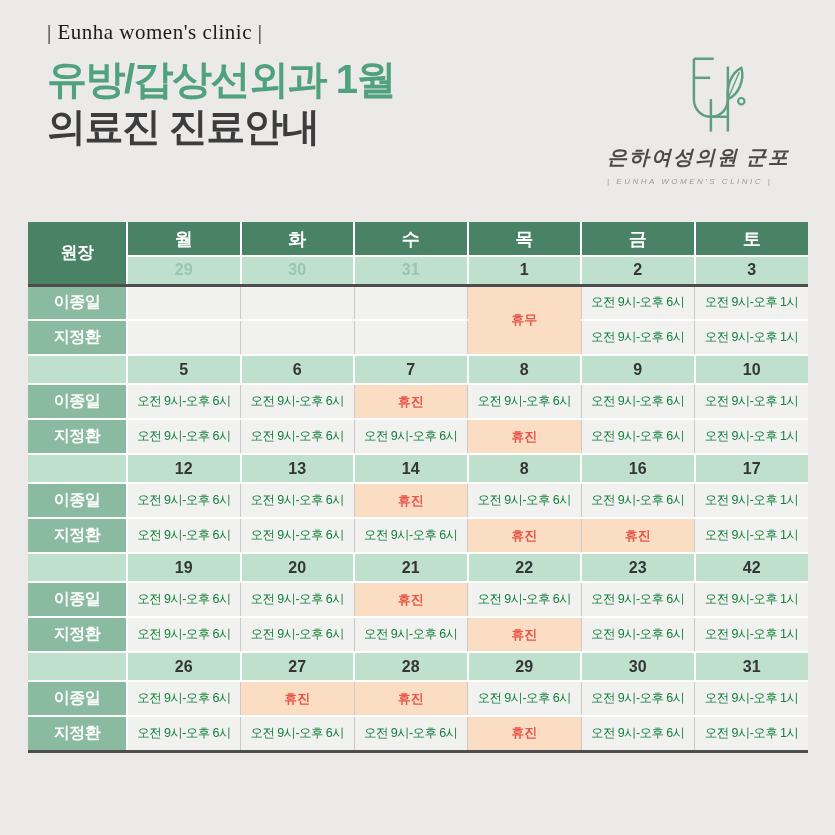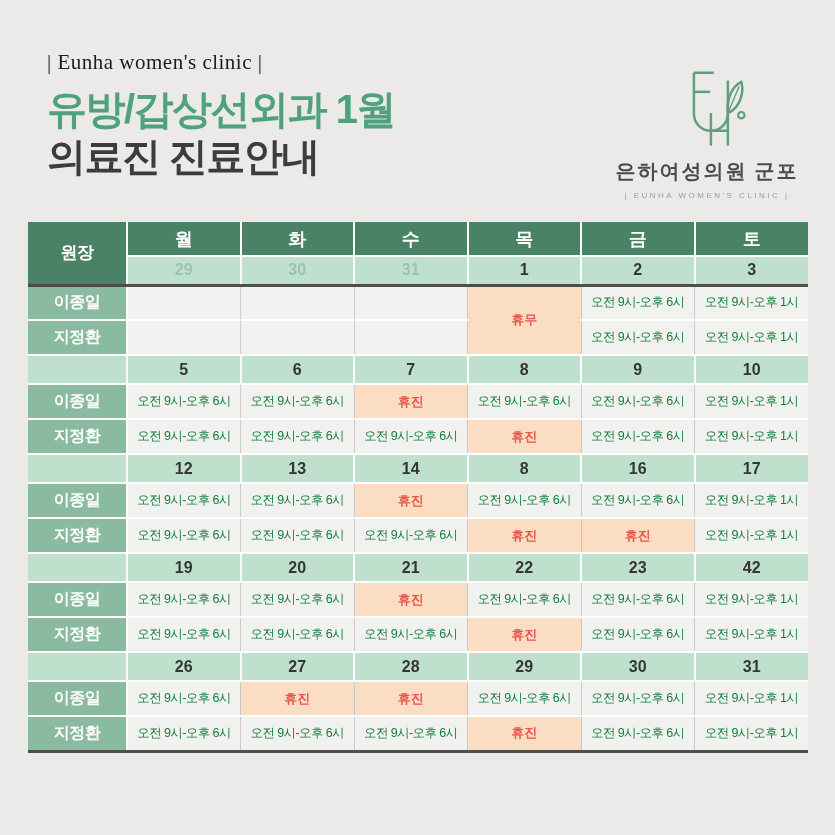--- a/index.html
+++ b/index.html
@@ -4,34 +4,34 @@
 <style>
   * { box-sizing: border-box; }
   html,body { margin:0; padding:0; }
   body {
     width:835px; height:835px;
     background:#ebeae8;
     font-family:"Liberation Sans", sans-serif;
     overflow:hidden;
     position:relative;
   }
-  .header { position:relative; padding:50px 28px 0 47px; height:172px; }
+  .header { position:relative; padding:20px 28px 0 47px; height:172px; }
   .tagline {
     font-family:"Liberation Serif", serif;
     font-size:21px; color:#1c1c1c; letter-spacing:0.5px;
   }
   .title-green {
     margin:12px 0 0; font-size:40px; line-height:1.1;
     font-weight:800; color:#50a17d; letter-spacing:-1.5px;
   }
   .title-dark {
     margin:5px 0 0; font-size:39px; line-height:1.1;
     font-weight:600; color:#3c3c3c; letter-spacing:-1.5px;
   }
-  .logo { position:absolute; top:60px; right:28px; width:200px; text-align:center; }
+  .logo { position:absolute; top:46px; right:28px; width:200px; text-align:left;font-style:italic; }
   .logo-mark { width:96px; height:92px; display:block; margin:0 auto; }
   .logo-name {
     font-family:"Liberation Serif", serif;
     font-size:20px; color:#4a4a4a; letter-spacing:2px; font-weight:600; margin-top:6px;
     white-space:nowrap;
   }
   .logo-sub { font-size:8px; color:#9c9c9c; letter-spacing:2.5px; margin-top:6px; white-space:nowrap; }
 
   table.schedule {
     border-collapse:collapse; table-layout:fixed;

